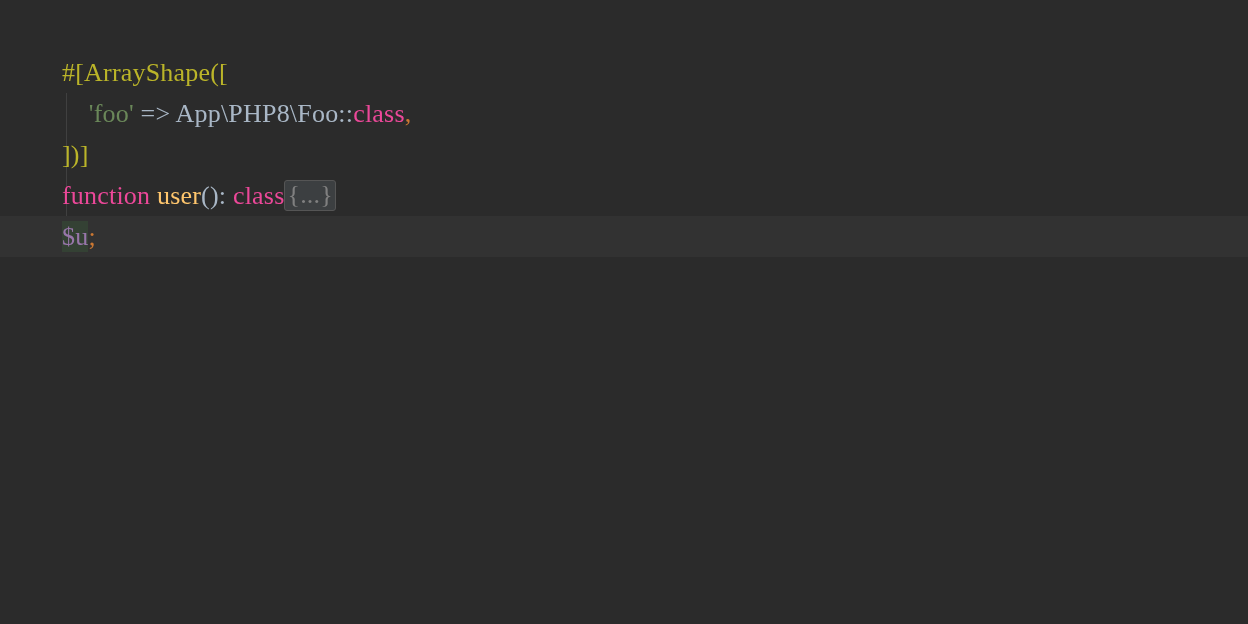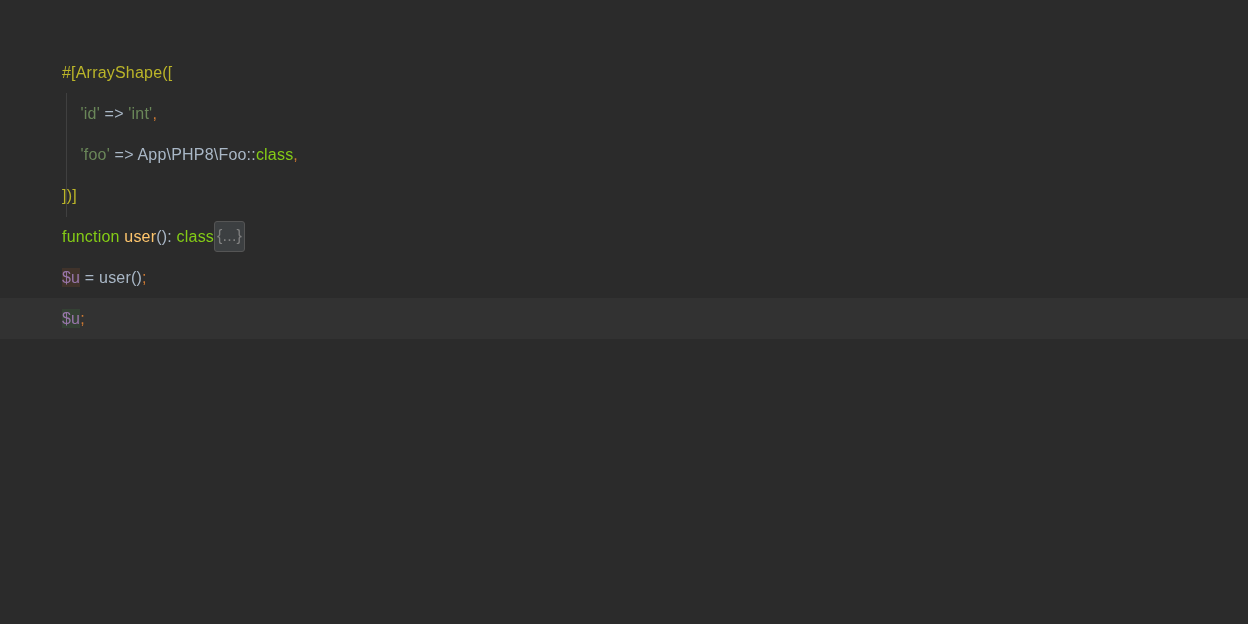--- a/index.html
+++ b/index.html
@@ -3,22 +3,22 @@
 <meta charset="utf-8">
 <style>
   * { margin: 0; padding: 0; box-sizing: border-box; }
   html, body {
     width: 1248px;
     height: 624px;
     background: #2b2b2b;
     overflow: hidden;
   }
   .editor {
-    font-family: Liberation Sans, sans-serif;
-    font-size: 16px;
+    font-family: Liberation Serif, serif;
+    font-size: 26px;
     line-height: 41px;
     letter-spacing: 0.2px;
     color: #a9b7c6;
     position: relative;
     padding-top: 52px;
   }
   .line {
     padding-left: 62px;
     white-space: pre;
     position: relative;
@@ -28,21 +28,21 @@
   }
   .indent-guide {
     position: absolute;
     left: 66px;
     top: 93px;
     height: 124px;
     border-left: 1px solid #404040;
   }
   .tk-attr   { color: #BBB529; }
   .tk-string { color: #6A8759; }
-  .tk-kw     { color: #84cc16; }
+  .tk-kw     { color: #ec4899; }
   .tk-fn     { color: #FFC66D; }
   .tk-dollar { color: #9876AA; }
   .tk-var    { color: #9876AA; }
   .tk-default{ color: #A9B7C6; }
   .tk-comma  { color: #CC7832; }
   .tk-semi   { color: #CC7832; }
   .tk-fold {
     color: #808080;
     background: #3c3f41;
     border: 1px solid #555555;
@@ -66,28 +66,26 @@
 </style>
 </head>
 <body>
 
 <div class="editor">
 
   <div class="indent-guide"></div>
 
   <div class="line"><span class="tk-attr">#[</span><span class="tk-attr">ArrayShape</span><span class="tk-attr">([</span></div>
 
-  <div class="line">    <span class="tk-string">'id'</span><span class="tk-default"> =&gt; </span><span class="tk-string">'int'</span><span class="tk-comma">,</span></div>
 
 
   <div class="line">    <span class="tk-string">'foo'</span><span class="tk-default"> =&gt; </span><span class="tk-default">App\PHP8\Foo</span><span class="tk-default">::</span><span class="tk-kw">class</span><span class="tk-comma">,</span></div>
 
   <div class="line"><span class="tk-attr">])]</span></div>
 
   <div class="line"><span class="tk-kw">function </span><span class="tk-fn">user</span><span class="tk-default">(): </span><span class="tk-kw">class</span><span class="tk-fold">{...}</span></div>
 
   <div class="line"><span></span></div>
 
-  <div class="line v1-hl-var"><span class="tk-dollar">$</span><span class="tk-var">u</span><span class="tk-default"> = </span><span class="tk-default">user</span><span class="tk-default">()</span><span class="tk-semi">;</span></div>
 
   <div class="line current v2-hl-var"><span class="tk-dollar">$</span><span class="tk-var">u</span><span class="tk-semi">;</span></div>
 
 </div>
 
 </body></html>

